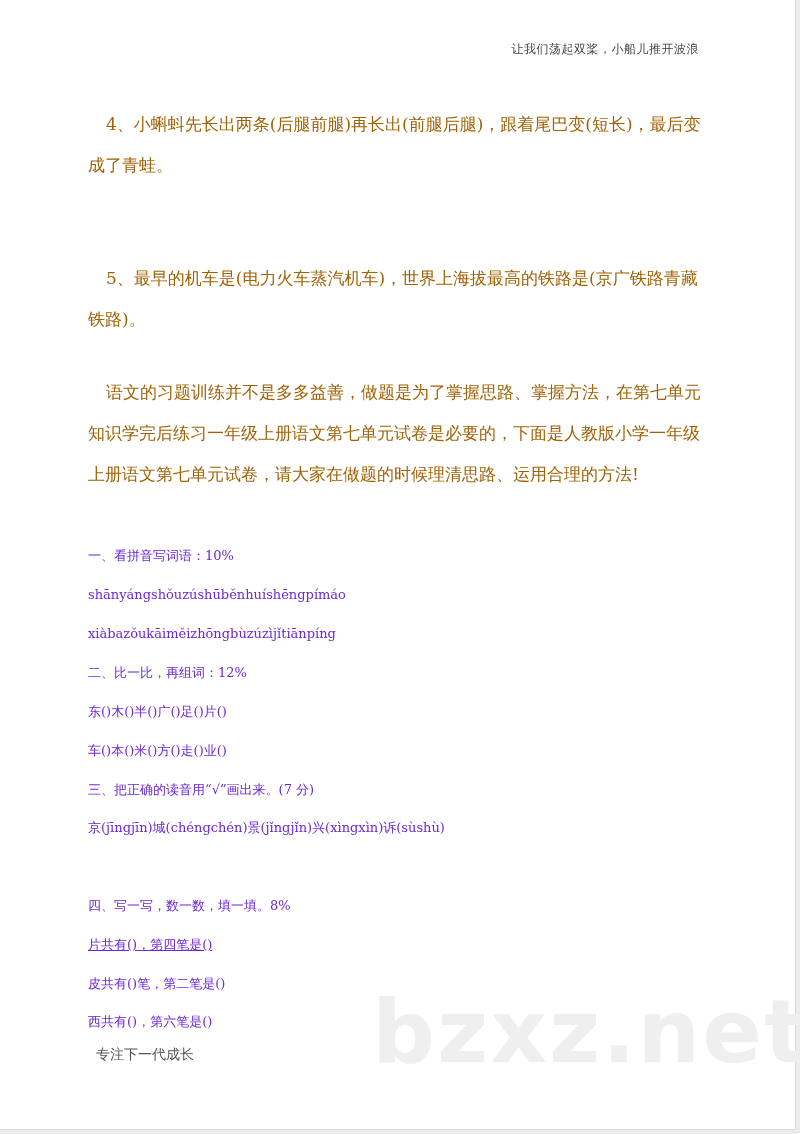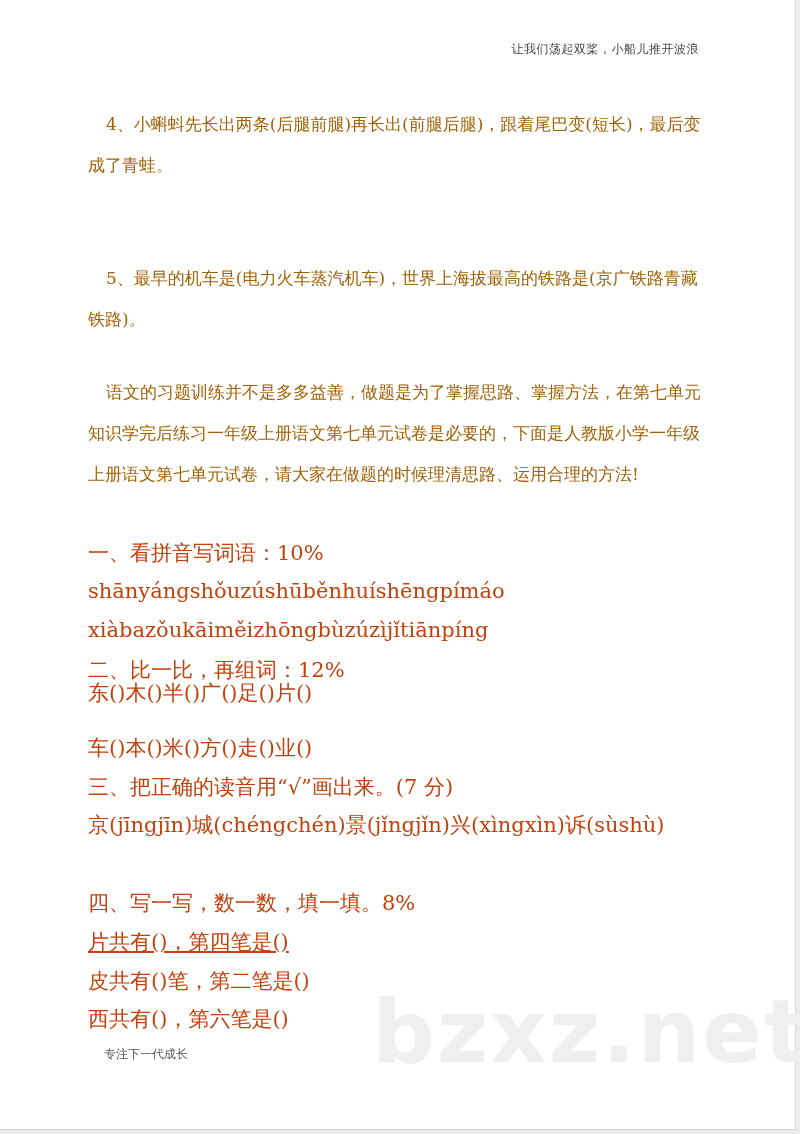--- a/index.html
+++ b/index.html
@@ -30,38 +30,39 @@
       position: absolute;
       right: 96px;
       top: 41px;
       font-size: 12px;
       color: #444;
       letter-spacing: 0.5px;
     }
     .line {
       position: absolute;
       left: 88px;
-      font-size: 21px;
+      font-size: 13px;
       white-space: nowrap;
-      color: #c2410c;
+      color: #6d28d9;
+      margin-top: 8px;
     }
     .para {
       position: absolute;
       left: 88px;
       width: 620px;
       font-size: 17px;
       line-height: 41px;
       color: #a16207;
       text-indent: 18px;
     }
     .footer-note {
       position: absolute;
-      left: 104px;
+      left: 96px;
       top: 1046px;
-      font-size: 12px;
+      font-size: 14px;
       color: #555;
     }
     .watermark {
       position: absolute;
       left: 372px;
       top: 988px;
       font-family: "DejaVu Sans", "Liberation Sans", sans-serif;
       font-weight: bold;
       font-size: 88px;
       letter-spacing: 2px;
@@ -81,21 +82,21 @@
 
   <div class="para" style="top:258px;">5、最早的机车是(电力火车蒸汽机车)，世界上海拔最高的铁路是(京广铁路青藏铁路)。</div>
 
   <div class="para" style="top:372px;">语文的习题训练并不是多多益善，做题是为了掌握思路、掌握方法，在第七单元知识学完后练习一年级上册语文第七单元试卷是必要的，下面是人教版小学一年级上册语文第七单元试卷，请大家在做题的时候理清思路、运用合理的方法!</div>
 
   <div class="line" style="top:539px;">一、看拼音写词语：10%</div>
   <div class="line" style="top:579px;">shānyángshǒuzúshūběnhuíshēngpímáo</div>
   <div class="line" style="top:618px;">xiàbazǒukāiměizhōngbùzúzìjǐtiānpíng</div>
 
   <div class="line" style="top:656px;">二、比一比，再组词：12%</div>
-  <div class="line" style="top:679px;">东()木()半()广()足()片()</div>
+  <div class="line" style="top:695px;">东()木()半()广()足()片()</div>
   <div class="line" style="top:734px;">车()本()米()方()走()业()</div>
 
   <div class="line" style="top:773px;">三、把正确的读音用“√”画出来。(7 分)</div>
   <div class="line" style="top:811px;">京(jīngjīn)城(chéngchén)景(jǐngjǐn)兴(xìngxìn)诉(sùshù)</div>
 
   <div class="line" style="top:889px;">四、写一写，数一数，填一填。8%</div>
   <div class="line" style="top:928px;text-decoration:underline;">片共有()，第四笔是()</div>
   <div class="line" style="top:967px;">皮共有()笔，第二笔是()</div>
   <div class="line" style="top:1005px;">西共有()，第六笔是()</div>
 

